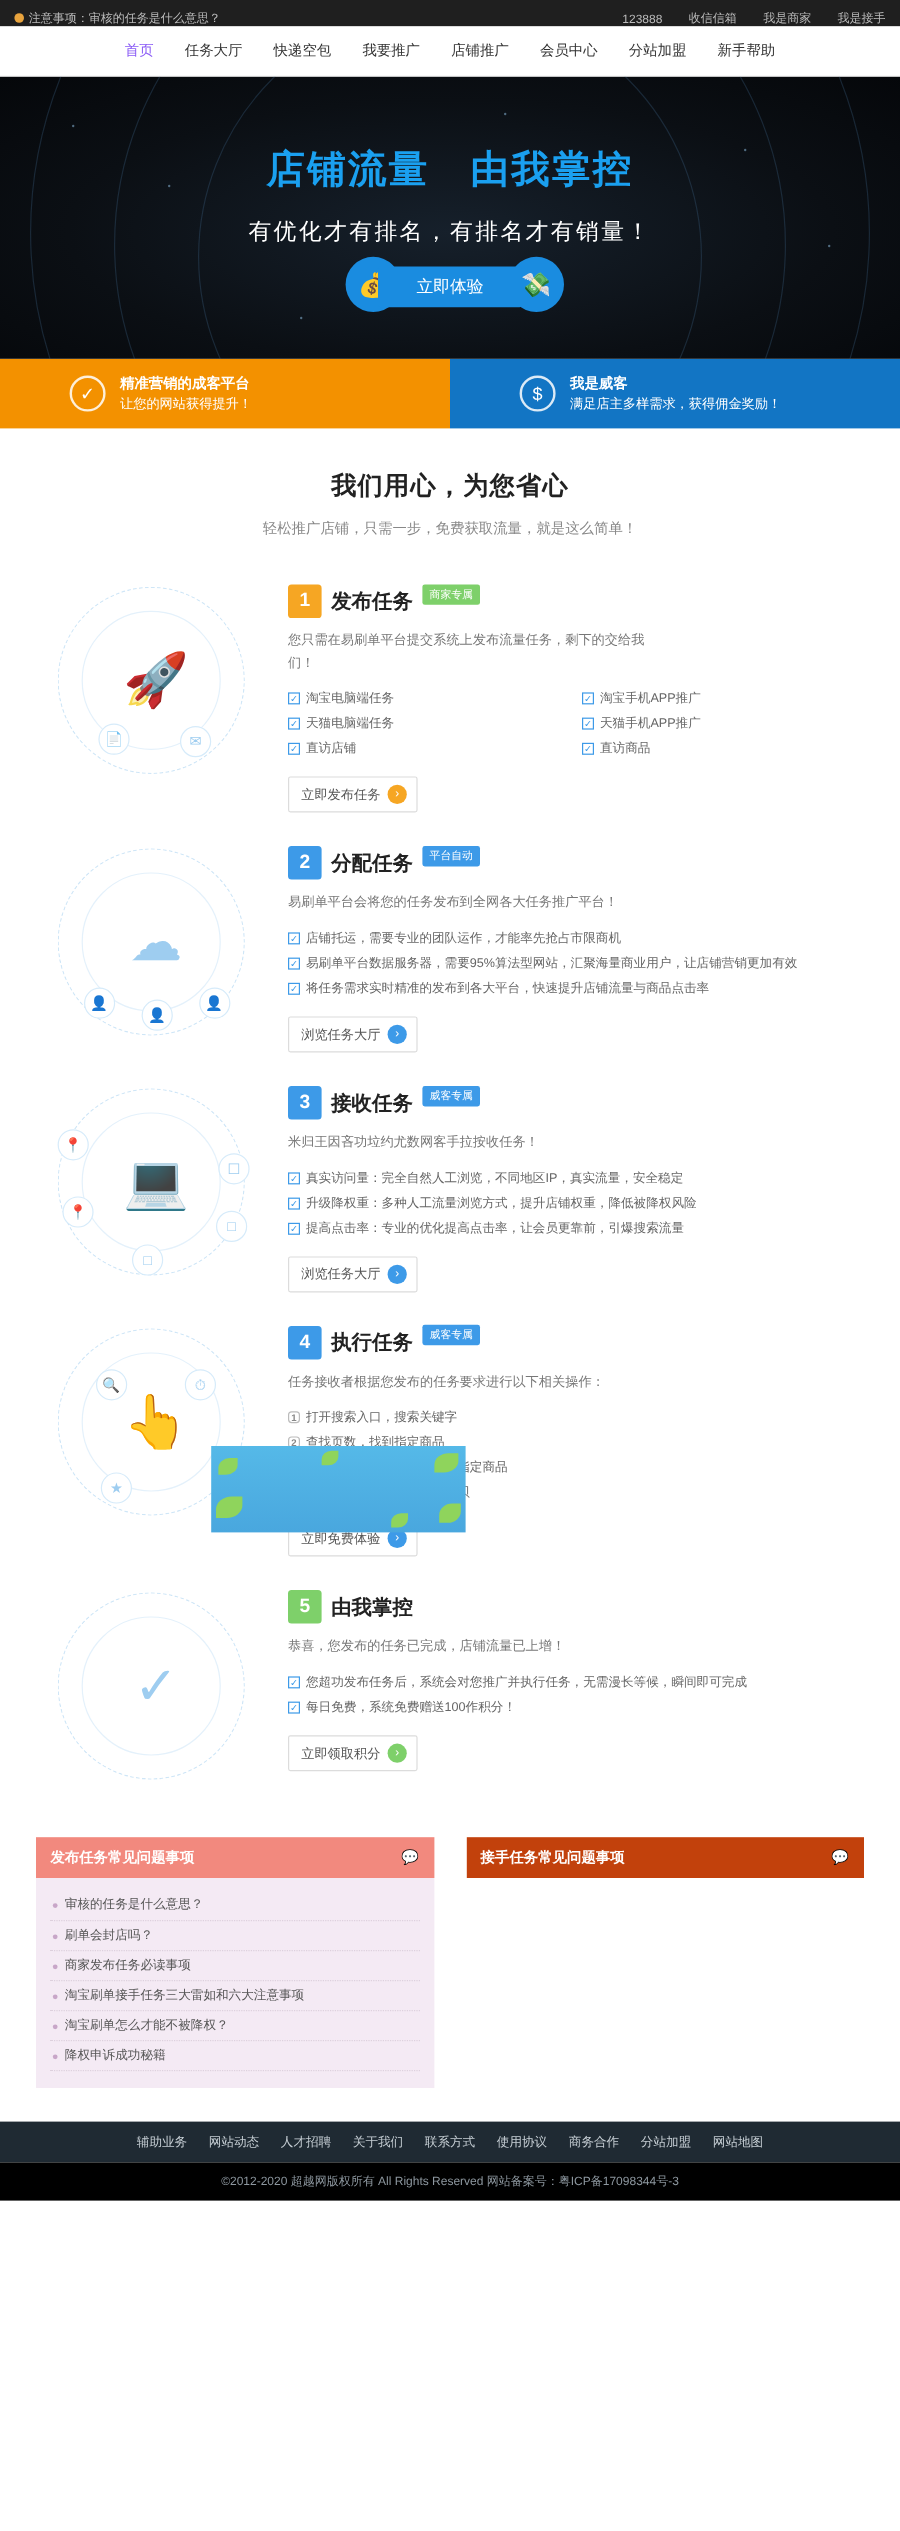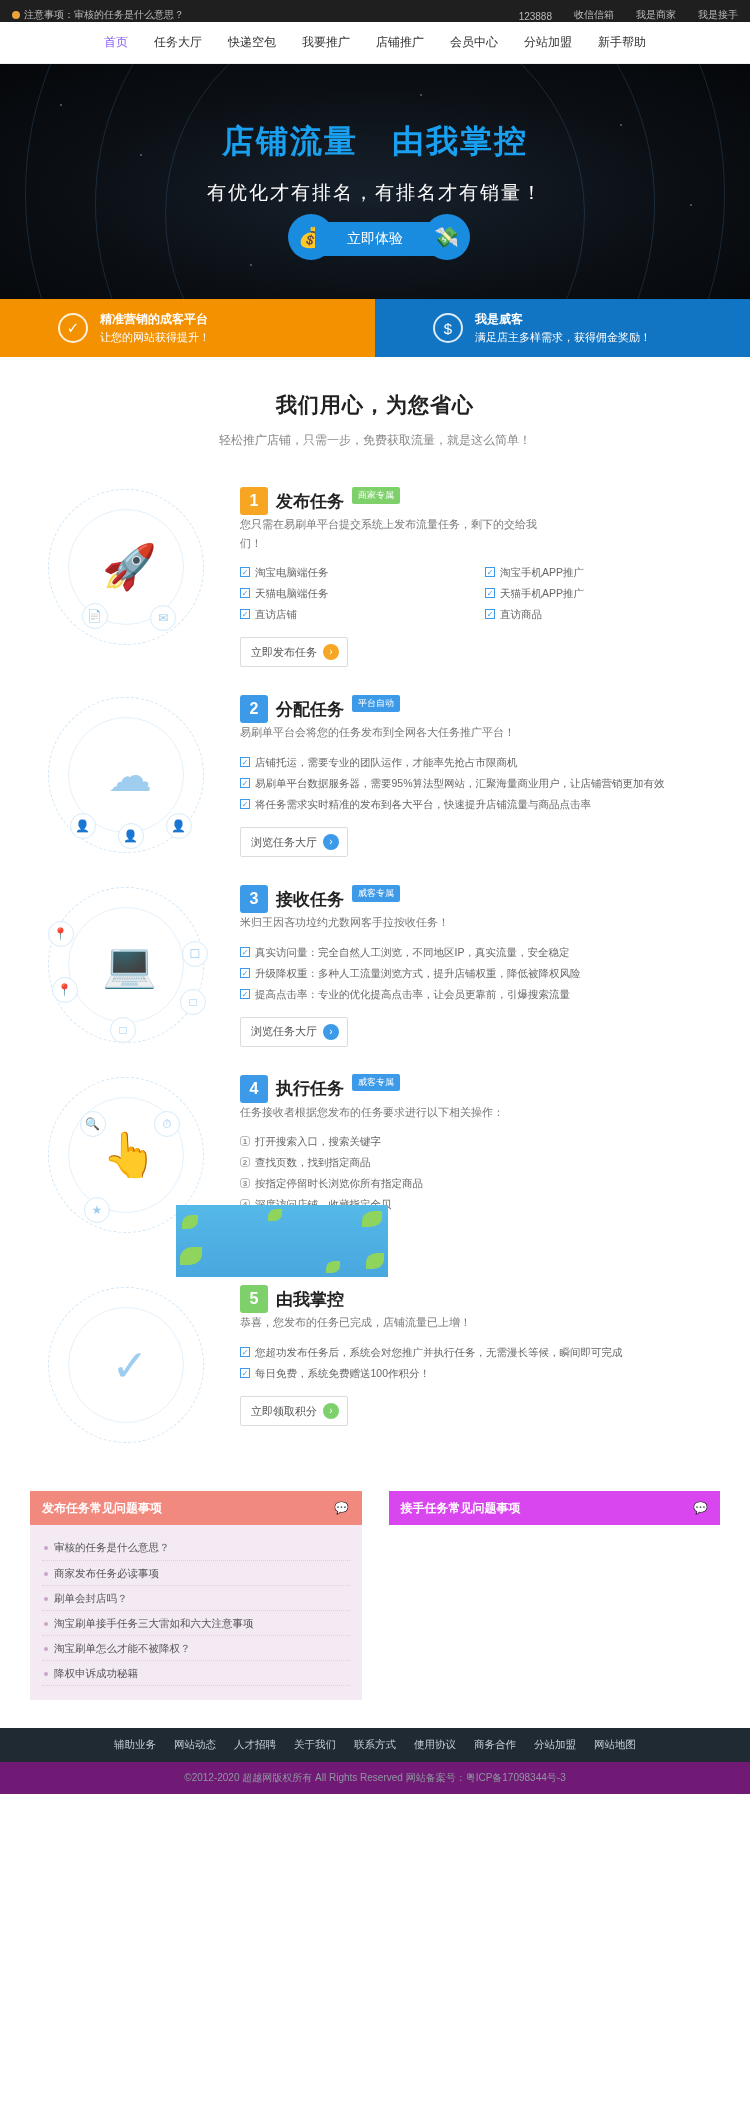--- a/index.html
+++ b/index.html
@@ -194,20 +194,21 @@
     font-size: 9px;
     color: #fff;
     padding: 2px 6px;
     border-radius: 2px;
     position: relative;
     top: -6px;
   }
   .tag.g { background: #7ed06a; }
   .tag.b { background: #3d9ae8; }
   .step-desc {
+    margin-top: 10px;
     font-size: 11px;
     color: #777;
     line-height: 1.7;
     max-width: 300px;
   }
   .checks {
     margin-top: 10px;
     display: flex;
     flex-wrap: wrap;
   }
@@ -279,21 +280,21 @@
     height: 34px;
     display: flex;
     align-items: center;
     justify-content: space-between;
     padding: 0 12px;
     color: #fff;
     font-size: 12px;
     font-weight: bold;
     background: #f2897e;
   }
-  .faq .col.b .hd { background: #d946ef; }
+  .faq .col.b .hd { background: #c2410c; }
   .faq .body {
     background: #f4eaf4;
     padding: 10px 12px 14px;
   }
   .faq li {
     list-style: none;
     font-size: 10.5px;
     color: #555;
     line-height: 2.3;
     border-bottom: 1px dotted #ddd0dd;
@@ -315,21 +316,21 @@
     color: #c6ced4;
     font-size: 10.5px;
     height: 34px;
     display: flex;
     align-items: center;
     justify-content: center;
     gap: 0;
   }
   .foot-links a { color: #c6ced4; text-decoration: none; padding: 0 9px; }
   .copy {
-    background: #701a75;
+    background: #000000;
     color: #8d979f;
     font-size: 10px;
     height: 32px;
     display: flex;
     align-items: center;
     justify-content: center;
   }
 </style>
 </head>
 <body>
@@ -610,22 +611,22 @@
 
   <div class="faq">
     <div class="col a">
       <div class="hd">
         <span>发布任务常见问题事项</span>
         <span>💬</span>
       </div>
       <div class="body">
         <ul>
           <li>审核的任务是什么意思？</li>
+          <li>刷单会封店吗？</li>
           <li>商家发布任务必读事项</li>
-          <li>刷单会封店吗？</li>
           <li>淘宝刷单接手任务三大雷如和六大注意事项</li>
           <li>淘宝刷单怎么才能不被降权？</li>
           <li>降权申诉成功秘籍</li>
         </ul>
       </div>
     </div>
     <div class="col b">
       <div class="hd">
         <span>接手任务常见问题事项</span>
         <span>💬</span>

